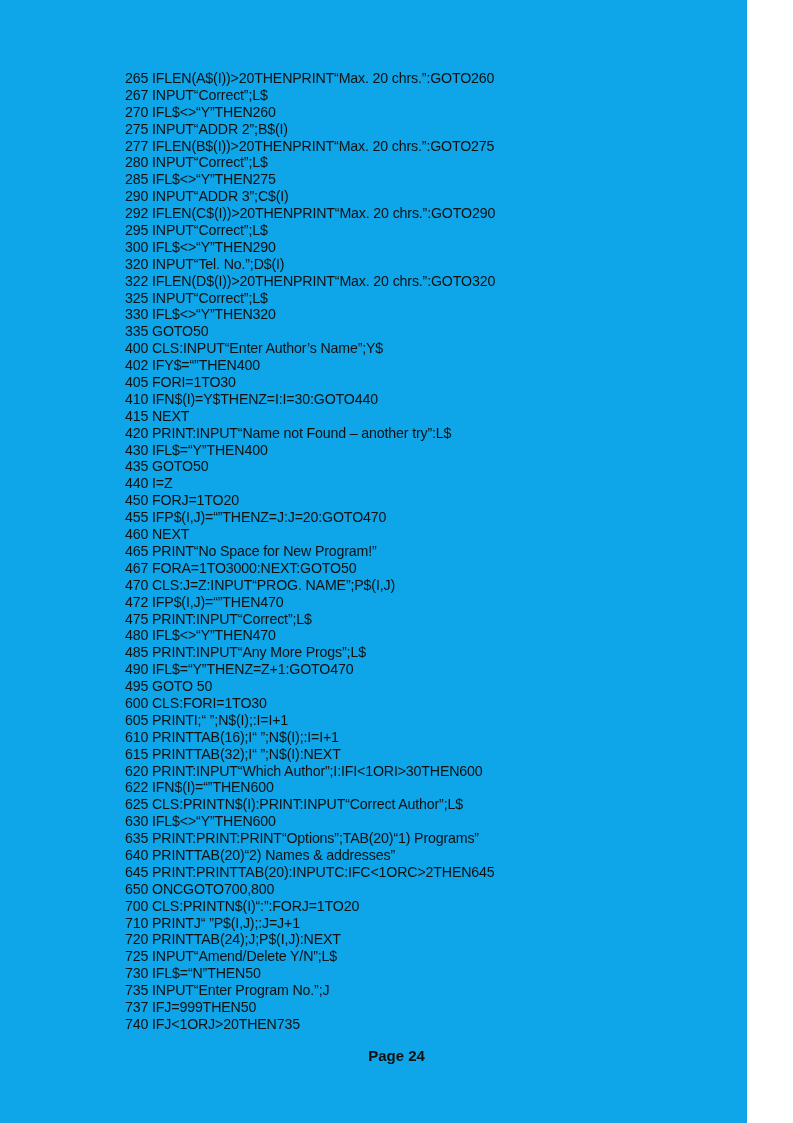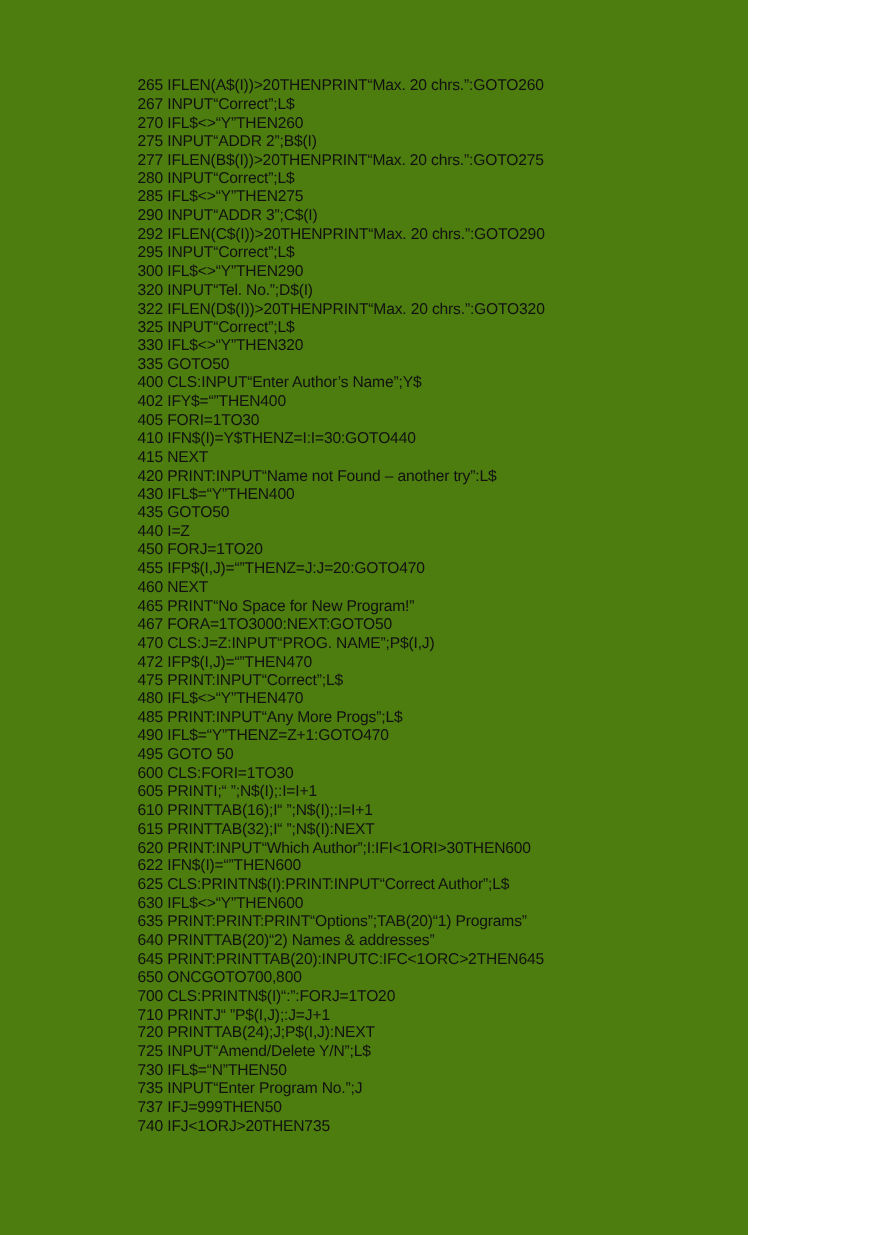--- a/index.html
+++ b/index.html
@@ -1,27 +1,28 @@
 <!DOCTYPE html>
 <html><head>
   <meta charset="utf-8">
   <style>
     html, body { margin: 0; padding: 0; background: #ffffff; }
     body { width: 793px; height: 1123px; position: relative; overflow: hidden; }
-    .page { position: absolute; left: 0; top: 0; width: 680px; height: 1123px; background: #4d7c0f; }
+    .page { position: absolute; left: 0; top: 0; width: 747px; height: 1123px; background: #0ea5e9; }
     .code {
       position: absolute; left: 125px; top: 70px;
       font-family: "Liberation Sans", sans-serif;
       font-size: 14.2px; line-height: 16.9px; color: #111;
       white-space: pre; letter-spacing: -0.15px;
     }
     .code-line { display: block; height: 16.9px; }
     .footer {
       position: absolute; left: 0; width: 793px; top: 1047px; text-align: center;
       font-family: "Liberation Sans", sans-serif; font-weight: bold; font-size: 15px; color: #111;
     }
   </style>
 </head>
 <body>
 
 <div class="page">
   <div class="code" id="code"><span class="code-line">265 IFLEN(A$(I))&gt;20THENPRINT“Max. 20 chrs.”:GOTO260</span><span class="code-line">267 INPUT“Correct”;L$</span><span class="code-line">270 IFL$&lt;&gt;“Y”THEN260</span><span class="code-line">275 INPUT“ADDR 2”;B$(I)</span><span class="code-line">277 IFLEN(B$(I))&gt;20THENPRINT“Max. 20 chrs.”:GOTO275</span><span class="code-line">280 INPUT“Correct”;L$</span><span class="code-line">285 IFL$&lt;&gt;“Y”THEN275</span><span class="code-line">290 INPUT“ADDR 3”;C$(I)</span><span class="code-line">292 IFLEN(C$(I))&gt;20THENPRINT“Max. 20 chrs.”:GOTO290</span><span class="code-line">295 INPUT“Correct”;L$</span><span class="code-line">300 IFL$&lt;&gt;“Y”THEN290</span><span class="code-line">320 INPUT“Tel. No.”;D$(I)</span><span class="code-line">322 IFLEN(D$(I))&gt;20THENPRINT“Max. 20 chrs.”:GOTO320</span><span class="code-line">325 INPUT“Correct”;L$</span><span class="code-line">330 IFL$&lt;&gt;“Y”THEN320</span><span class="code-line">335 GOTO50</span><span class="code-line">400 CLS:INPUT“Enter Author’s Name”;Y$</span><span class="code-line">402 IFY$=“”THEN400</span><span class="code-line">405 FORI=1TO30</span><span class="code-line">410 IFN$(I)=Y$THENZ=I:I=30:GOTO440</span><span class="code-line">415 NEXT</span><span class="code-line">420 PRINT:INPUT“Name not Found – another try”:L$</span><span class="code-line">430 IFL$=“Y”THEN400</span><span class="code-line">435 GOTO50</span><span class="code-line">440 I=Z</span><span class="code-line">450 FORJ=1TO20</span><span class="code-line">455 IFP$(I,J)=“”THENZ=J:J=20:GOTO470</span><span class="code-line">460 NEXT</span><span class="code-line">465 PRINT“No Space for New Program!”</span><span class="code-line">467 FORA=1TO3000:NEXT:GOTO50</span><span class="code-line">470 CLS:J=Z:INPUT“PROG. NAME”;P$(I,J)</span><span class="code-line">472 IFP$(I,J)=“”THEN470</span><span class="code-line">475 PRINT:INPUT“Correct”;L$</span><span class="code-line">480 IFL$&lt;&gt;“Y”THEN470</span><span class="code-line">485 PRINT:INPUT“Any More Progs”;L$</span><span class="code-line">490 IFL$=“Y”THENZ=Z+1:GOTO470</span><span class="code-line">495 GOTO 50</span><span class="code-line">600 CLS:FORI=1TO30</span><span class="code-line">605 PRINTI;“ ”;N$(I);:I=I+1</span><span class="code-line">610 PRINTTAB(16);I“ ”;N$(I);:I=I+1</span><span class="code-line">615 PRINTTAB(32);I“ ”;N$(I):NEXT</span><span class="code-line">620 PRINT:INPUT“Which Author”;I:IFI&lt;1ORI&gt;30THEN600</span><span class="code-line">622 IFN$(I)=“”THEN600</span><span class="code-line">625 CLS:PRINTN$(I):PRINT:INPUT“Correct Author”;L$</span><span class="code-line">630 IFL$&lt;&gt;“Y”THEN600</span><span class="code-line">635 PRINT:PRINT:PRINT“Options”;TAB(20)“1) Programs”</span><span class="code-line">640 PRINTTAB(20)“2) Names &amp; addresses”</span><span class="code-line">645 PRINT:PRINTTAB(20):INPUTC:IFC&lt;1ORC&gt;2THEN645</span><span class="code-line">650 ONCGOTO700,800</span><span class="code-line">700 CLS:PRINTN$(I)“:”:FORJ=1TO20</span><span class="code-line">710 PRINTJ“ ”P$(I,J);:J=J+1</span><span class="code-line">720 PRINTTAB(24);J;P$(I,J):NEXT</span><span class="code-line">725 INPUT“Amend/Delete Y/N”;L$</span><span class="code-line">730 IFL$=“N”THEN50</span><span class="code-line">735 INPUT“Enter Program No.”;J</span><span class="code-line">737 IFJ=999THEN50</span><span class="code-line">740 IFJ&lt;1ORJ&gt;20THEN735</span></div>
+  <div class="footer">Page 24</div>
 </div>
 
 </body></html>

